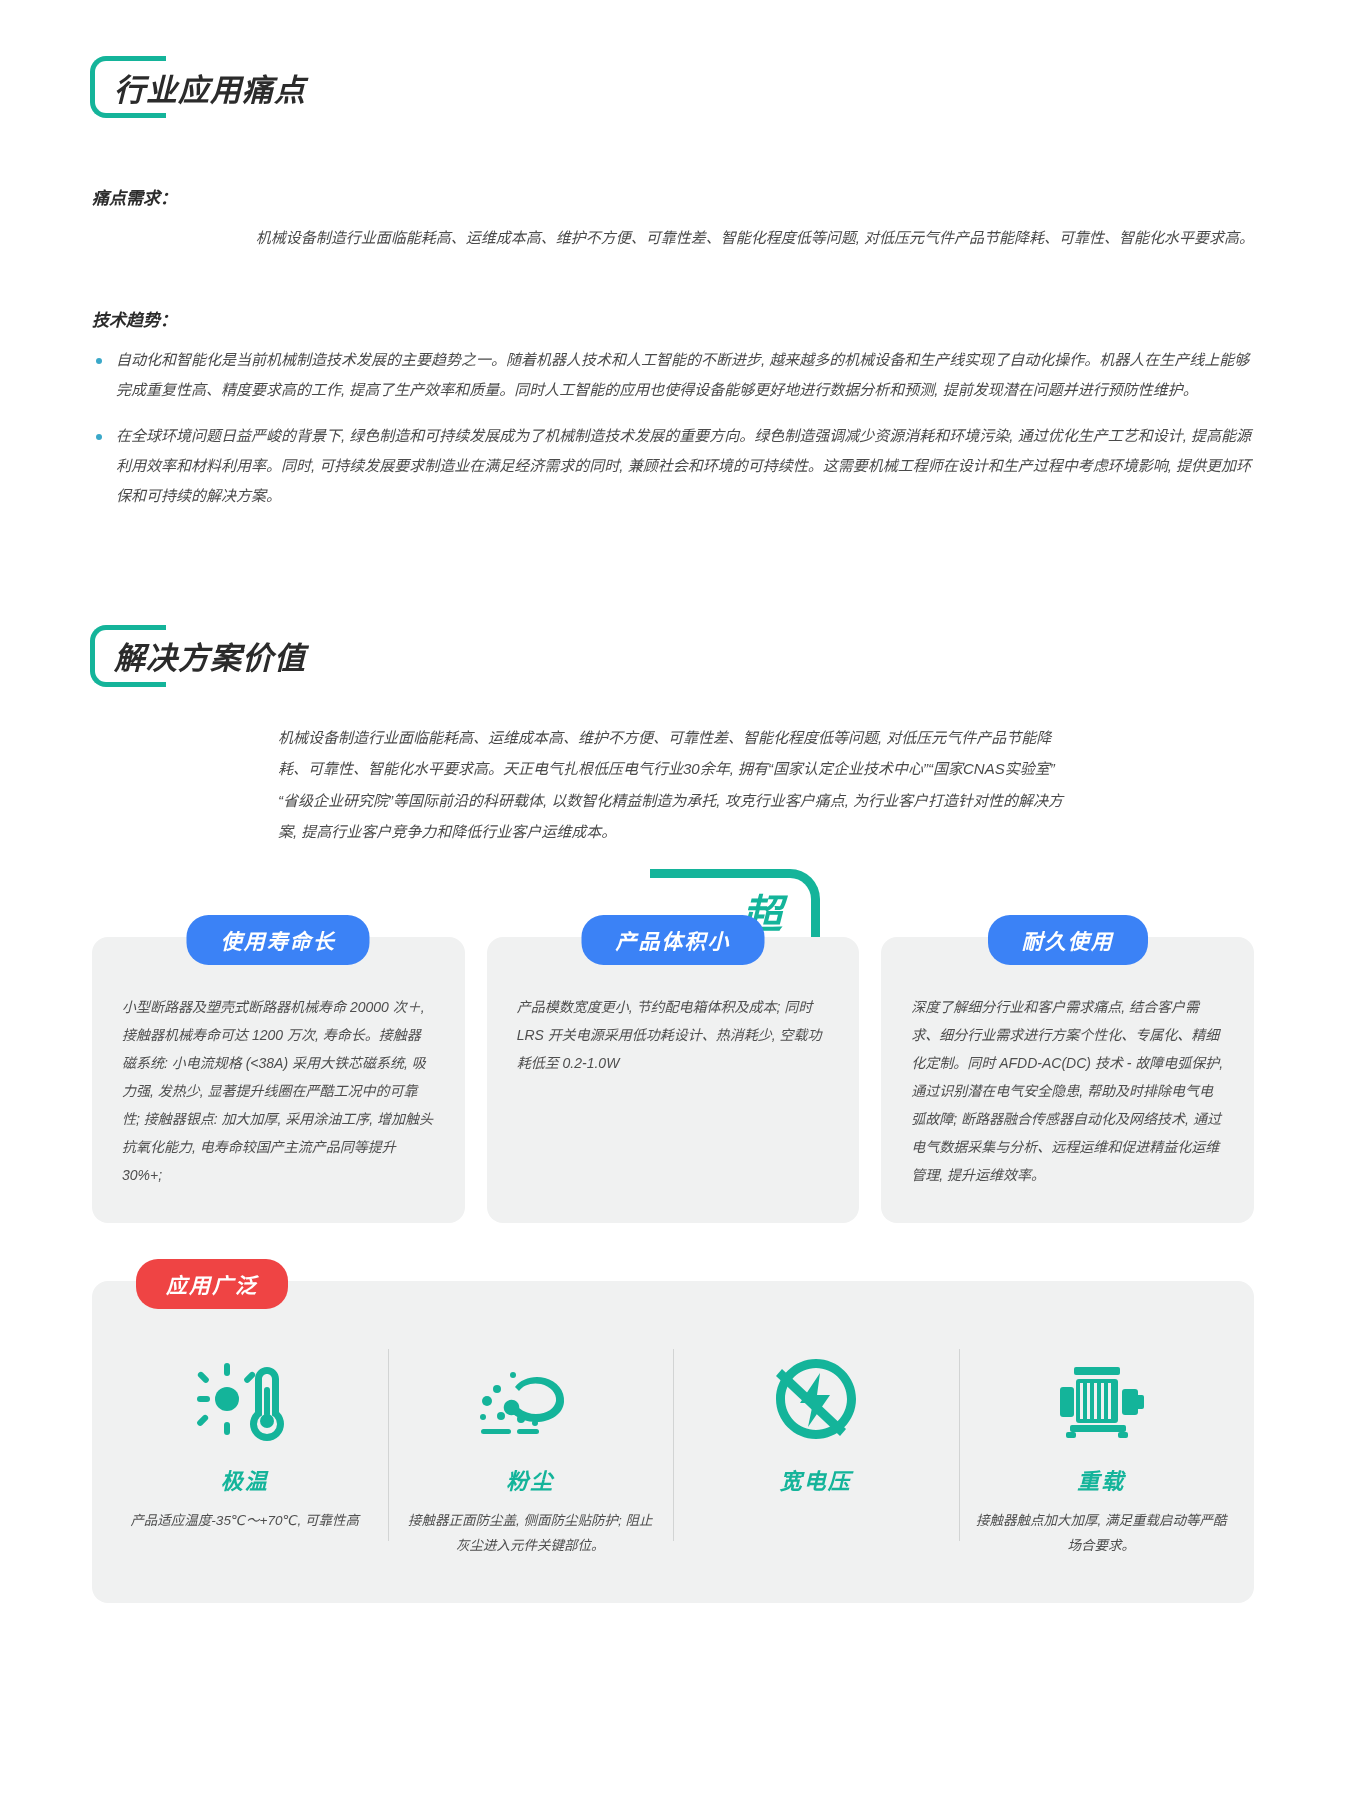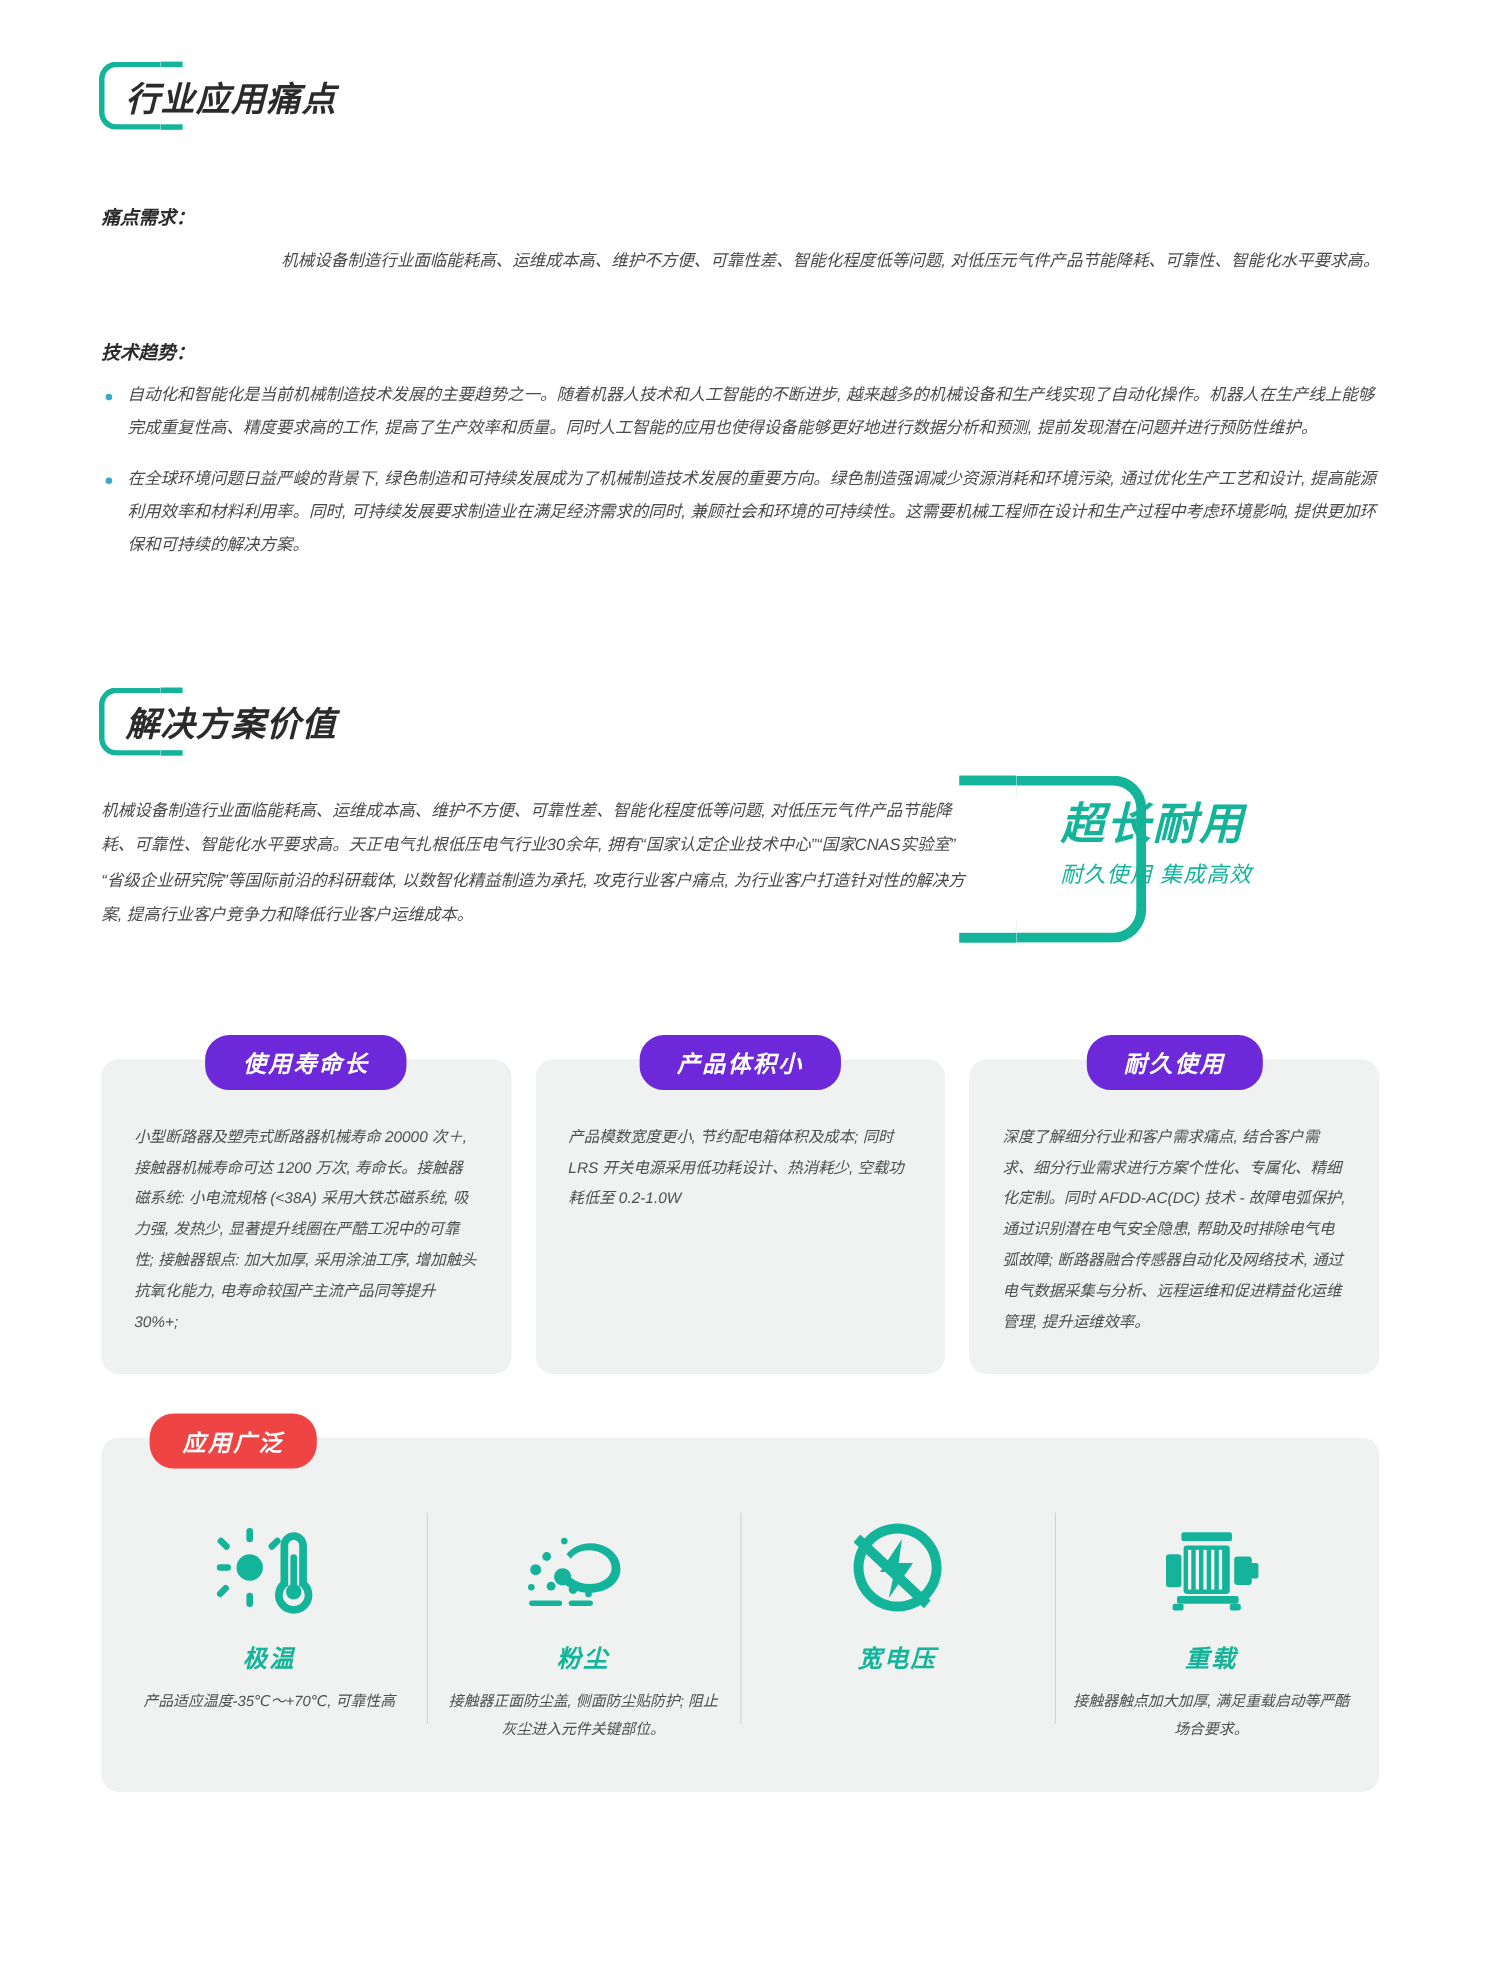--- a/index.html
+++ b/index.html
@@ -100,21 +100,22 @@
     height: 6px;
     border-radius: 50%;
     background: #3aa8c9;
   }
 
   
   .sec2 { padding-top: 86px; }
   .sec2-body {
     display: flex;
     padding: 0 96px 0 92px;
-    align-items: flex-start;
+    align-items: center;
+    flex-direction: column;
   }
   .sec2-text {
     width: 790px;
     font-size: 15px;
     line-height: 2.1;
     color: #4a4a4a;
     padding-top: 8px;
   }
   .badge-wrap {
     flex: 1;
@@ -174,21 +175,21 @@
     background: #f0f1f1;
     border-radius: 16px;
     padding: 56px 30px 34px 30px;
     min-height: 252px;
   }
   .card-tab {
     position: absolute;
     top: -22px;
     left: 50%;
     transform: translateX(-50%);
-    background: #6d28d9;
+    background: #3b82f6;
     color: #ffffff;
     font-size: 21px;
     font-weight: bold;
     letter-spacing: 2px;
     padding: 10px 34px;
     border-radius: 22px;
     white-space: nowrap;
   }
   .card-body {
     font-size: 14px;

